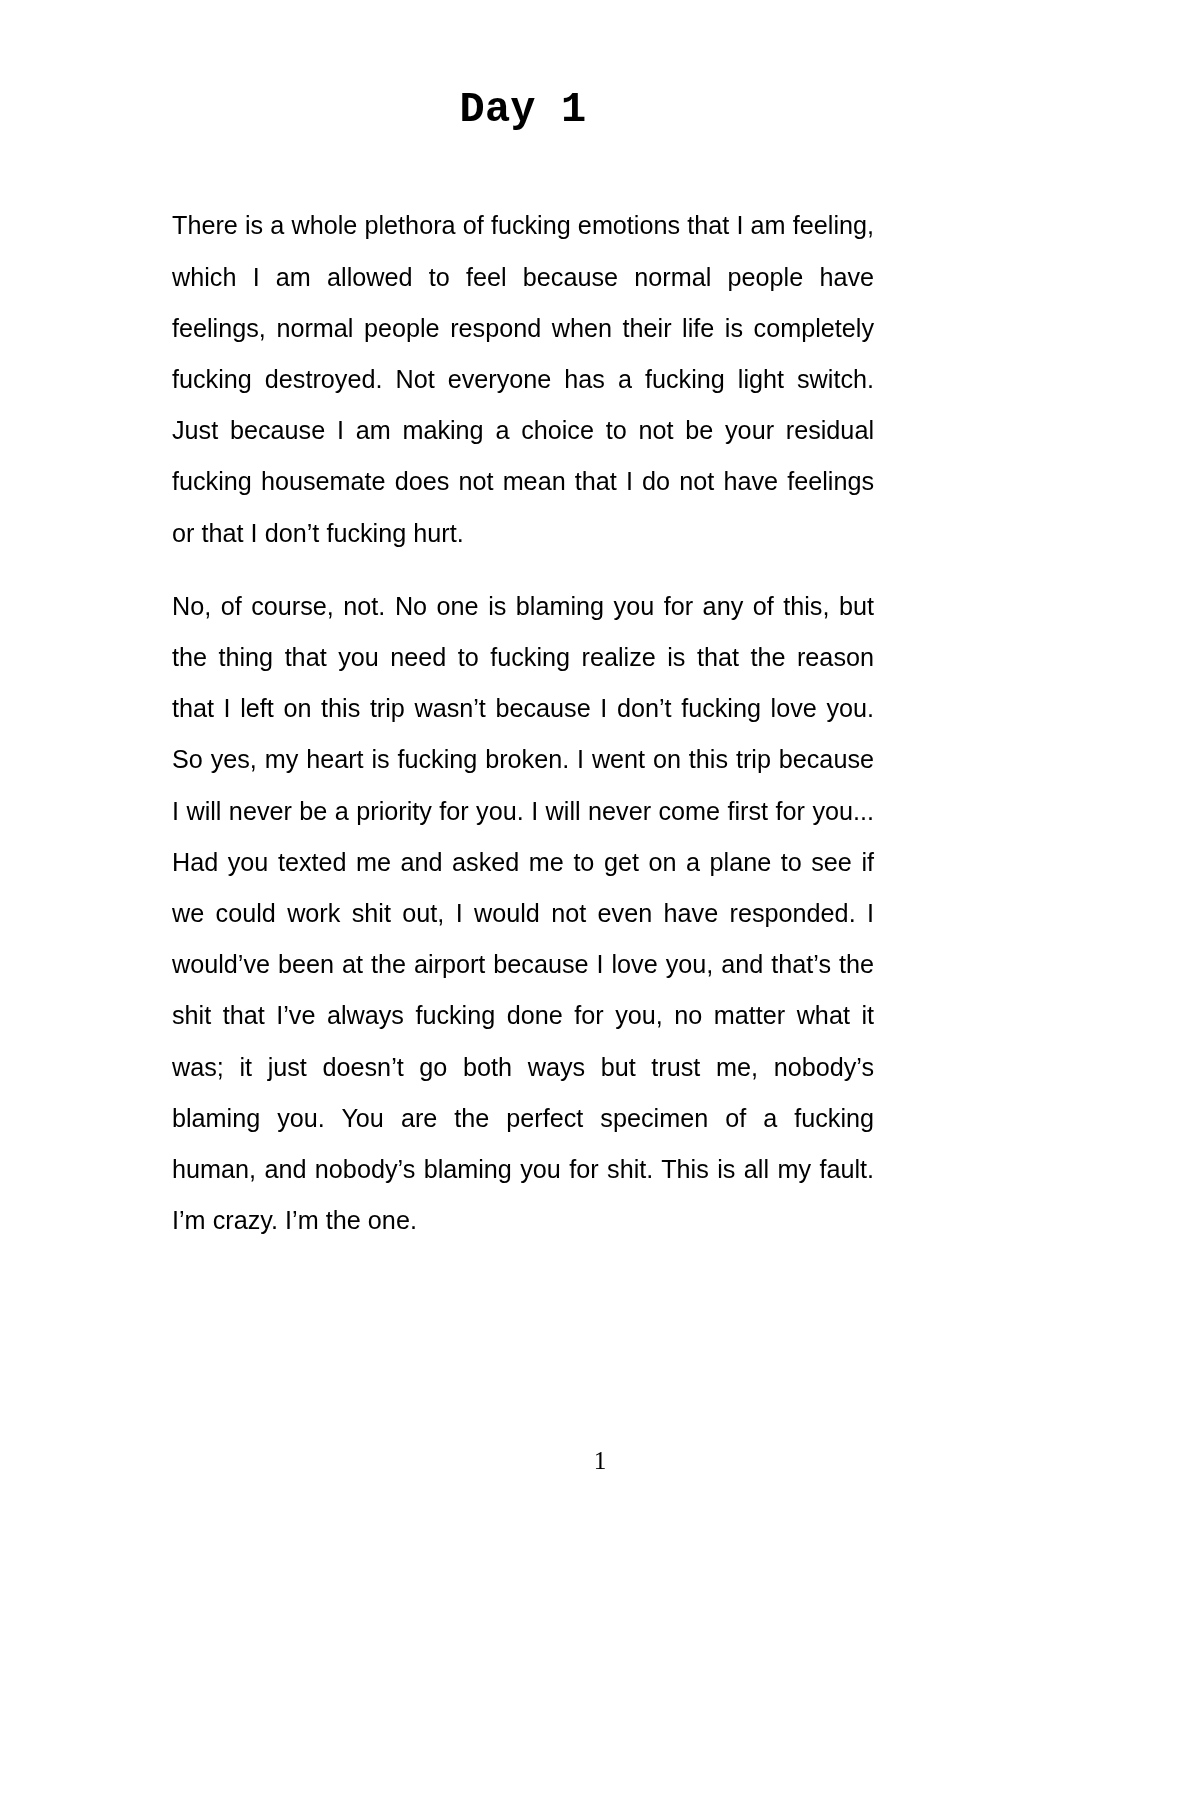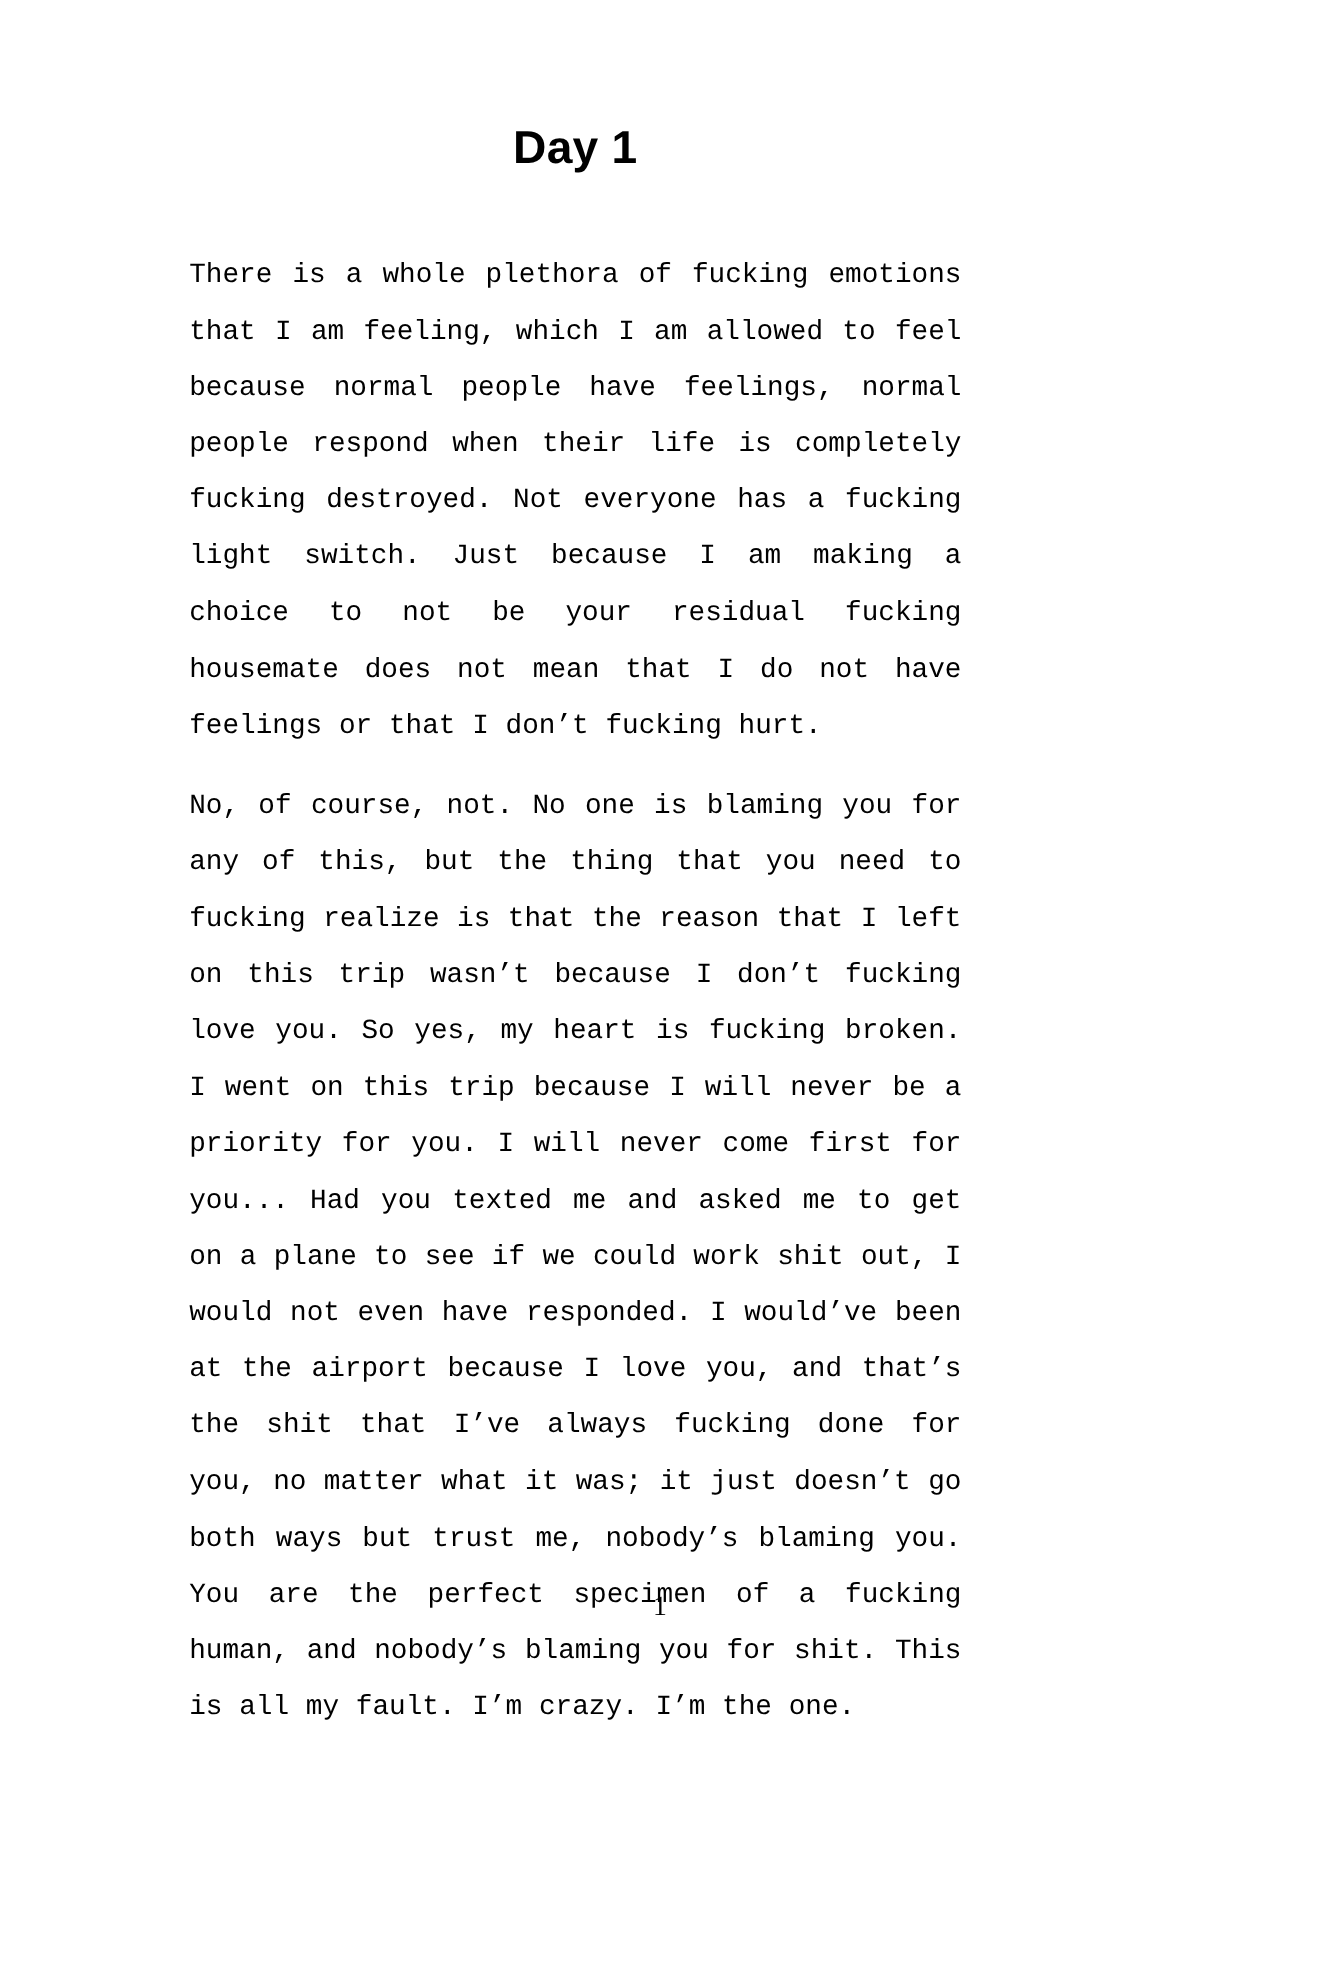--- a/index.html
+++ b/index.html
@@ -25,36 +25,36 @@
   }
 
   .content {
     position: absolute;
     left: 172px;
     top: 0;
     width: 702px;
   }
 
   .chapter-title {
-    font-family: Liberation Sans, sans-serif;
+    font-family: Liberation Mono, monospace;
     font-size: 42px;
     font-weight: bold;
     text-align: center;
     letter-spacing: 0.2px;
     margin: 0;
-    padding-top: 110px;
+    padding-top: 86px;
     line-height: 1.15;
   }
 
   .body-block {
     margin-top: 66px;
   }
 
   .paragraph {
-    font-family: Liberation Mono, monospace;
+    font-family: Liberation Sans, sans-serif;
     font-size: 25.2px;
     line-height: 51.2px;
     text-align: justify;
     text-justify: inter-word;
     margin: 0 0 22px 0;
     text-indent: 0;
     hyphens: none;
     -webkit-hyphens: none;
     word-spacing: 0.1px;
   }

